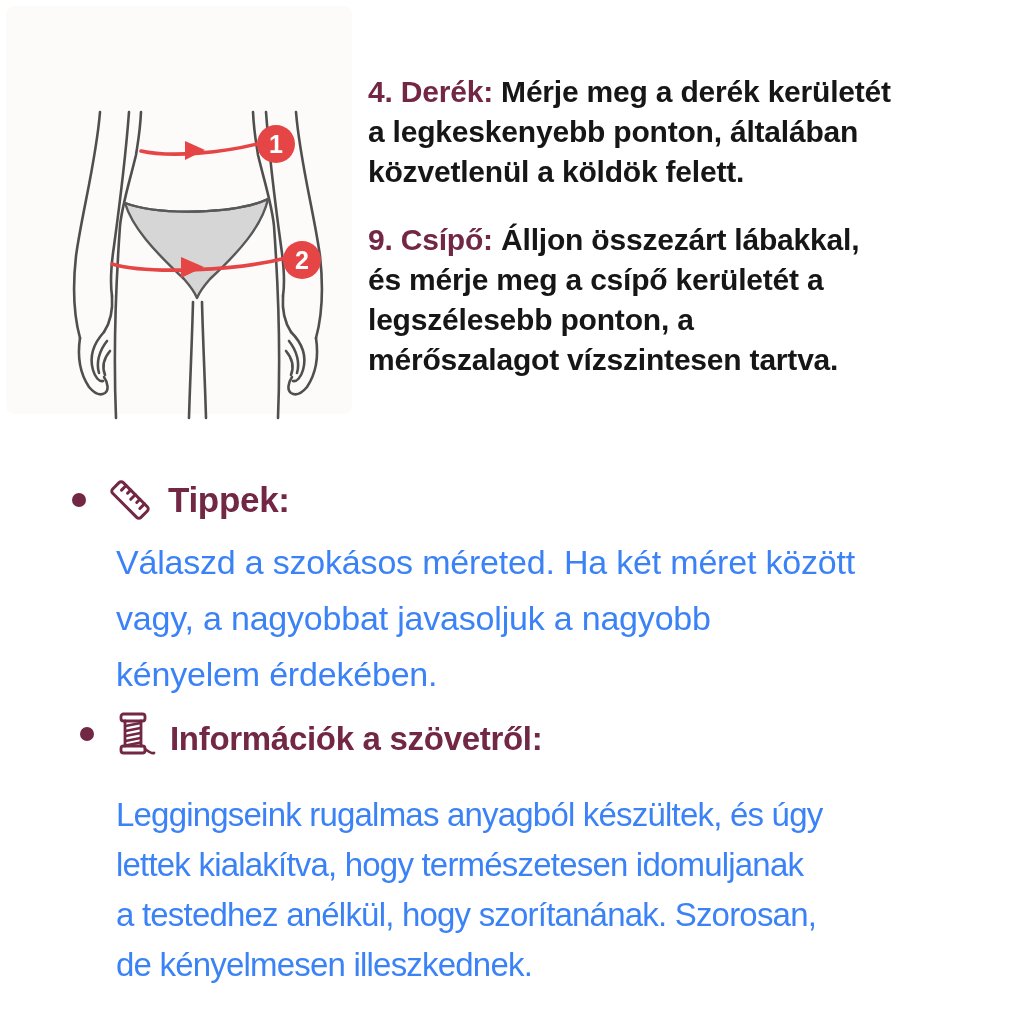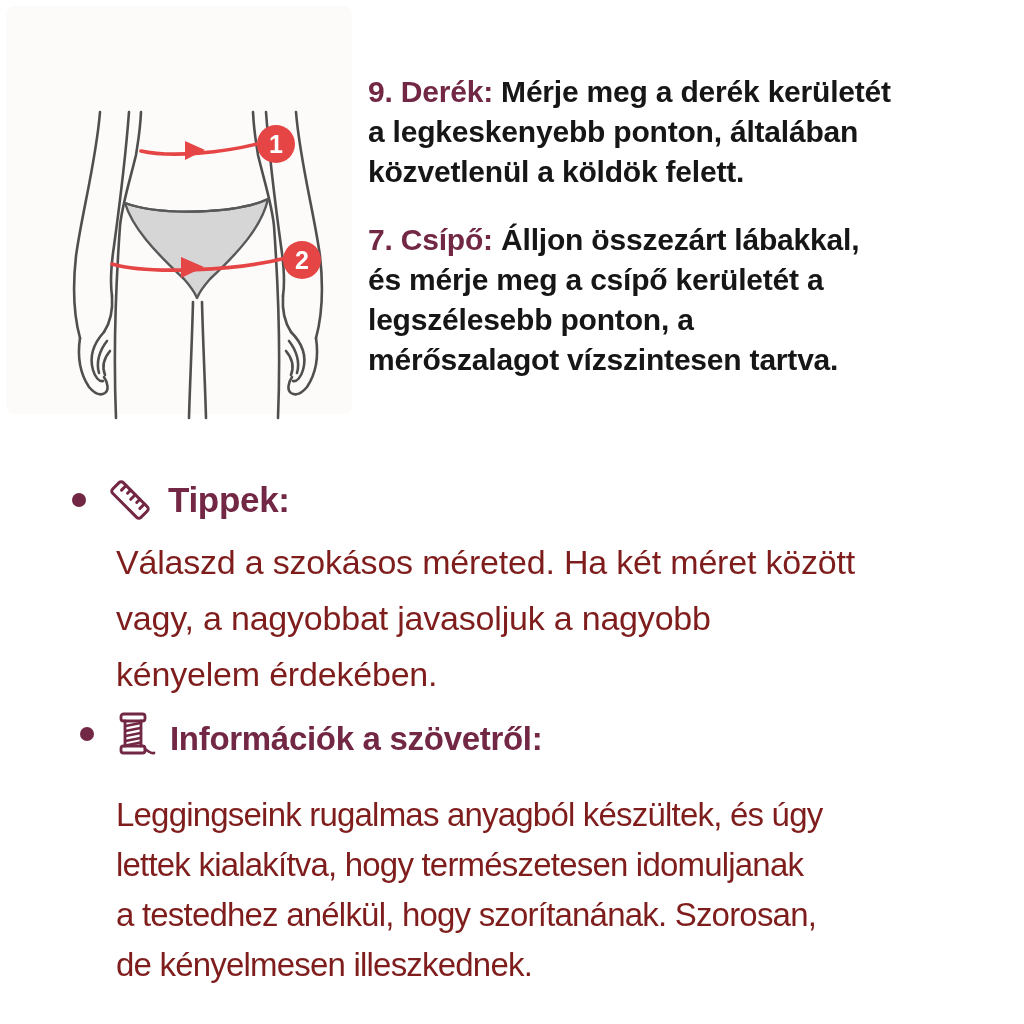--- a/index.html
+++ b/index.html
@@ -38,21 +38,21 @@
   .section-fabric { left:80px; top:710px; width:930px; }
   .sec-head { display:flex; align-items:center; }
   .bullet {
     width:14px; height:14px; border-radius:50%; background:#722744;
     flex:0 0 auto; margin-right:20px;
   }
   .sec-icon { flex:0 0 auto; margin-right:14px; display:flex; align-items:center; }
   .sec-title { color:#722744; font-weight:700; font-size:35px; letter-spacing:-0.3px; }
   .section-fabric .sec-title { font-size:33px;margin-top:10px; }
   .sec-body {
-    color:#7f1d1d; font-size:34px; line-height:56px; font-weight:400;
+    color:#3b82f6; font-size:34px; line-height:56px; font-weight:400;
     margin-left:44px; margin-top:10px; letter-spacing:-0.2px;
   }
   .section-fabric .sec-body {
     font-size:33px; line-height:50px; margin-left:36px; margin-top:32px;
     letter-spacing:-0.8px;
   }
 </style>
 </head>
 <body>
 
@@ -105,24 +105,24 @@
         <path d="M112,264 C150,275 240,270 286,258" fill="none" stroke="#e54545" stroke-width="3.6" stroke-linecap="round"></path>
         <polygon points="181,257 181,278 204,267" fill="#e54545"></polygon>
       </g>
     </svg>
 
     <div class="marker marker-1">1</div>
     <div class="marker marker-2">2</div>
   </div>
 
   <div class="instructions">
-    <p class="para"><span class="inst-label">9. Derék:</span><span> </span><span class="pre">Mérje meg a derék kerületét
+    <p class="para"><span class="inst-label">4. Derék:</span><span> </span><span class="pre">Mérje meg a derék kerületét
 a legkeskenyebb ponton, általában
 közvetlenül a köldök felett.</span></p>
-    <p class="para"><span class="inst-label">7. Csípő:</span><span> </span><span class="pre">Álljon összezárt lábakkal,
+    <p class="para"><span class="inst-label">9. Csípő:</span><span> </span><span class="pre">Álljon összezárt lábakkal,
 és mérje meg a csípő kerületét a
 legszélesebb ponton, a
 mérőszalagot vízszintesen tartva.</span></p>
   </div>
 
   <div class="section section-tips">
     <div class="sec-head">
       <div class="bullet"></div>
       <span class="sec-icon">
         <svg width="48" height="48" viewBox="0 0 48 48">

